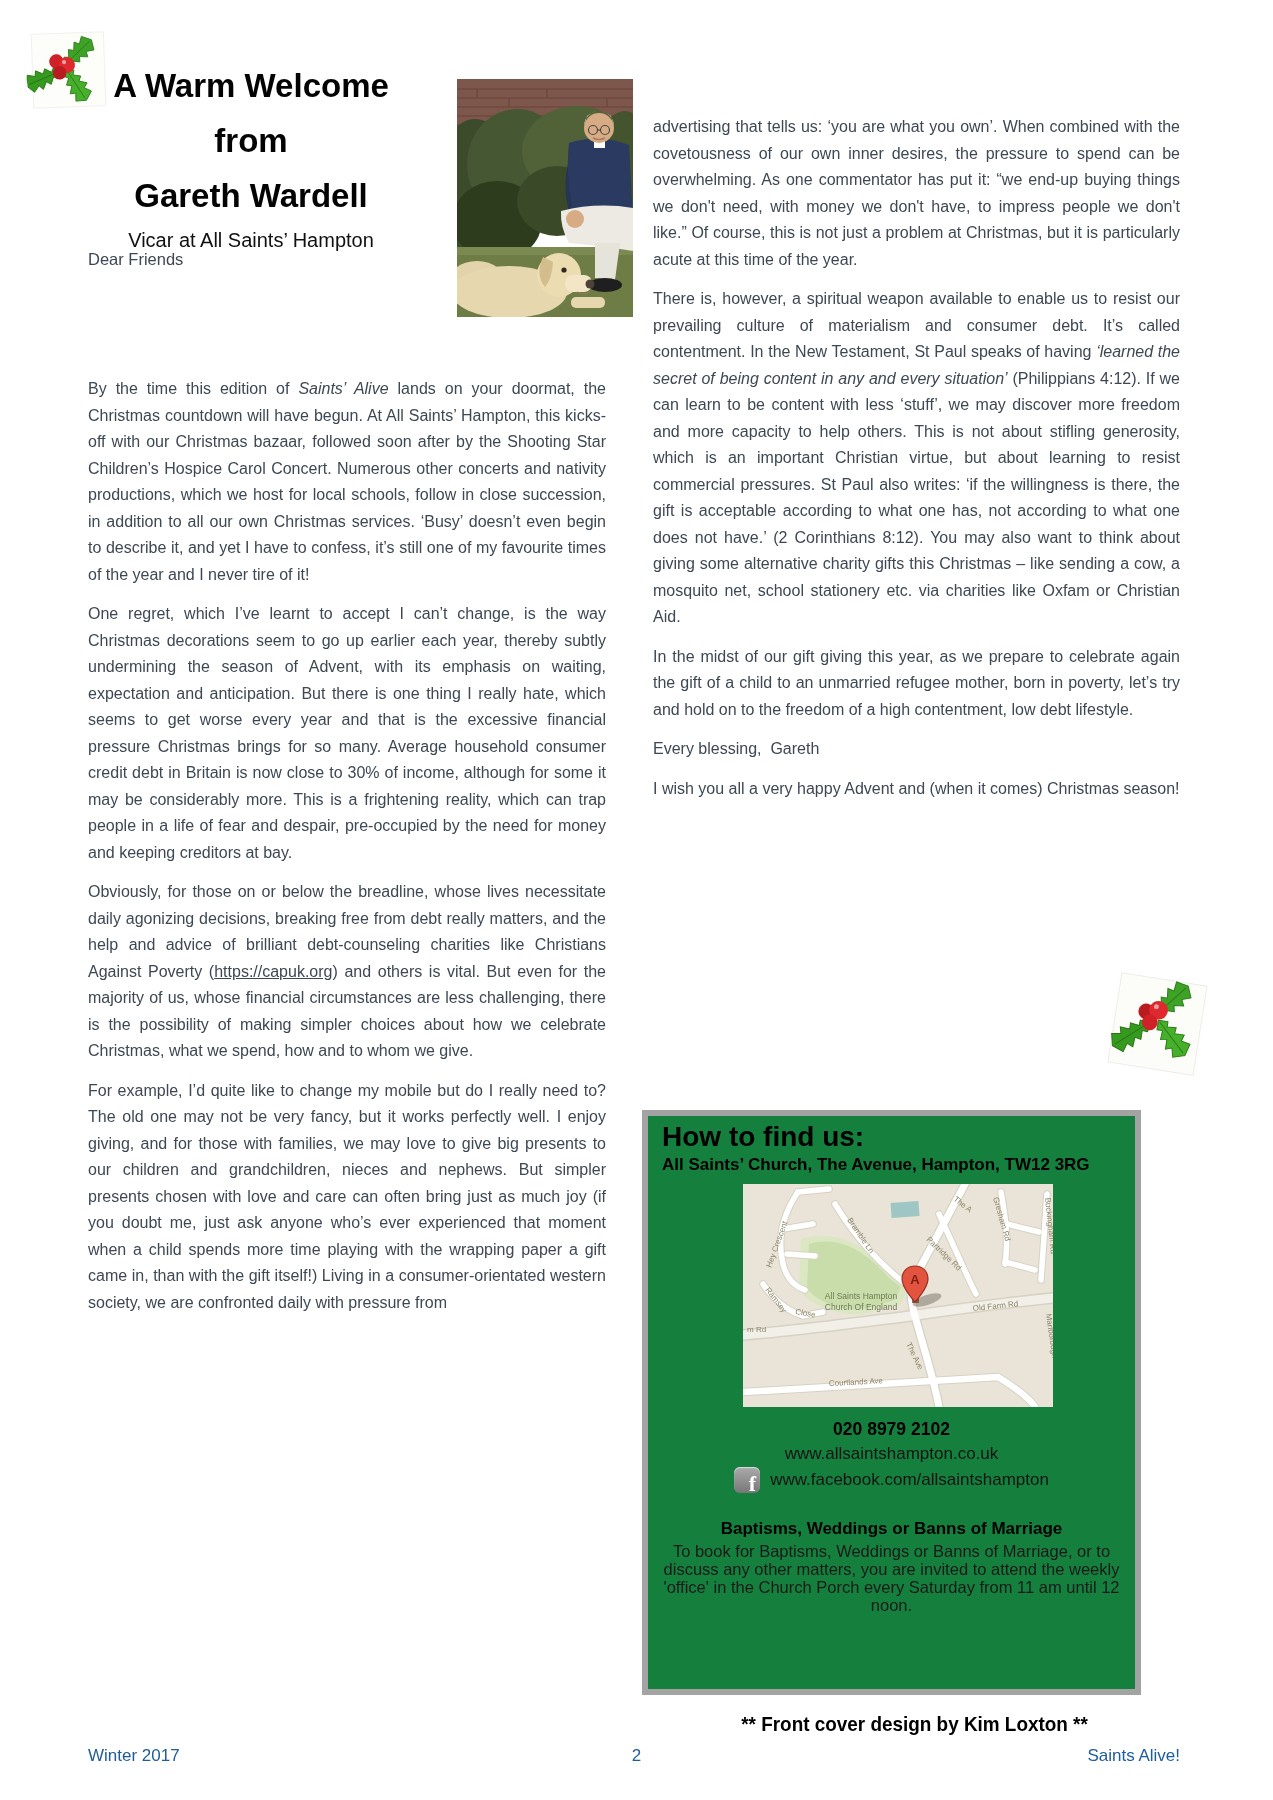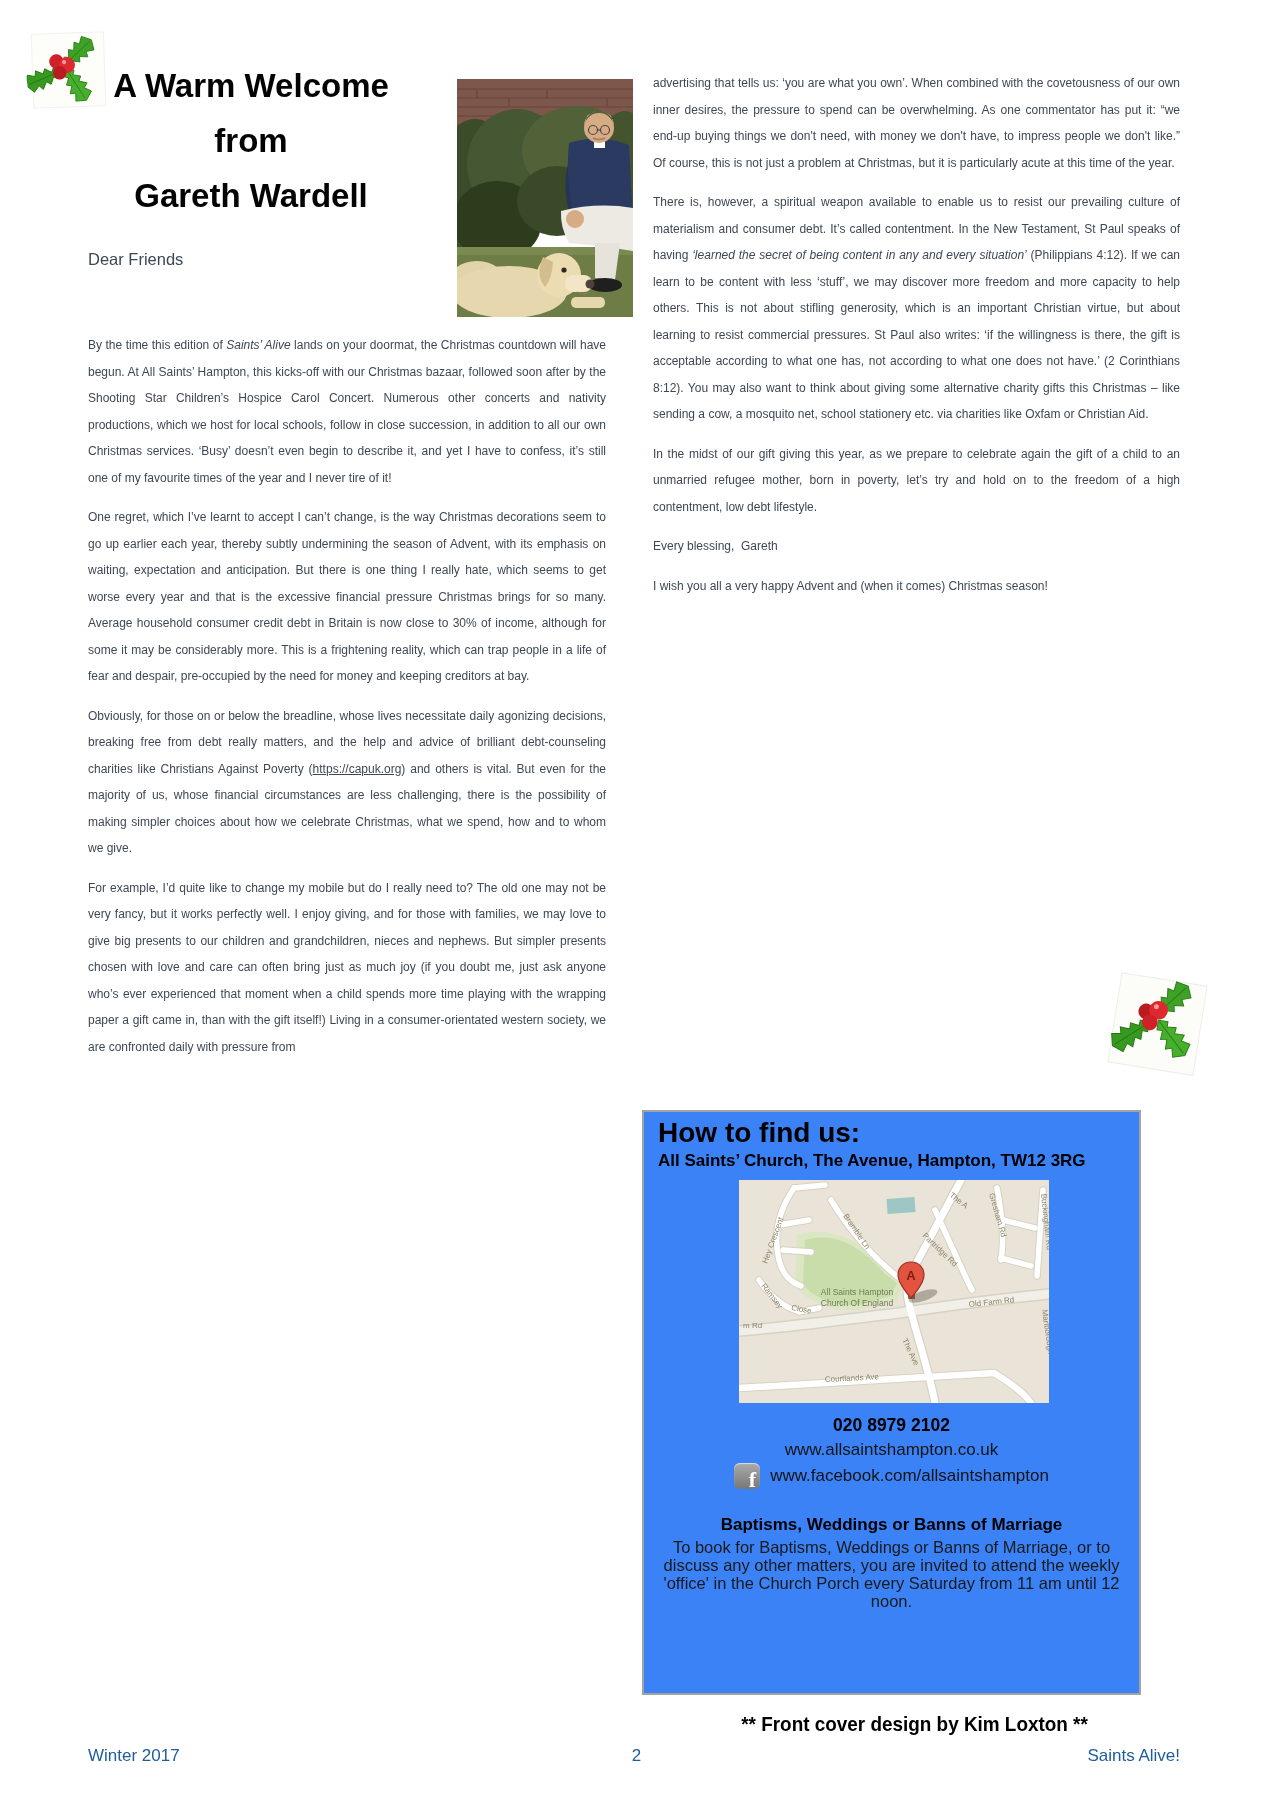--- a/index.html
+++ b/index.html
@@ -7,29 +7,29 @@
         font-family:"Liberation Sans",sans-serif;color:#3d4854;}
   
   .title-block{position:absolute;left:78px;top:58px;width:346px;text-align:center;color:#030303;}
   .title-line{font-size:33px;font-weight:bold;line-height:55px;}
   .subtitle{font-size:20px;line-height:32px;margin-top:1px;color:#111;}
   .photo{position:absolute;left:457px;top:79px;width:176px;height:238px;overflow:hidden;}
   .holly1{position:absolute;left:26px;top:26px;transform:rotate(-8deg);}
   .holly2{position:absolute;left:1108px;top:972px;transform:rotate(13deg);}
   
   .dear{position:absolute;left:88px;top:250px;font-size:16.5px;}
-  .col{position:absolute;text-align:justify;font-size:12px;line-height:26.5px;}
+  .col{position:absolute;text-align:justify;font-size:16px;line-height:26.5px;margin-top:44px;}
   .col-left{left:88px;top:332px;width:518px;}
   .col-right{left:653px;top:70px;width:527px;}
   .para{margin:0 0 13px 0;}
   .seg-i{font-style:italic;}
   .seg-link{text-decoration:underline;}
   
-  .findus{position:absolute;left:642px;top:1110px;width:499px;height:585px;border:2px solid #a3a3a3;
-          background:#3b82f6;box-sizing:border-box;color:#000;}
+  .findus{position:absolute;left:642px;top:1110px;width:499px;height:585px;border:6px solid #a3a3a3;
+          background:#15803d;box-sizing:border-box;color:#000;}
   .findus-heading{margin:5px 0 0 14px;font-size:28px;font-weight:bold;color:#000;}
   .findus-address{margin:2px 0 0 14px;font-size:17px;font-weight:bold;color:#000;}
   .map-wrap{margin:9px 0 0 95px;width:310px;height:223px;}
   .map-label{font-size:8px;fill:#8d8469;font-family:"Liberation Sans",sans-serif;}
   .church-label{font-size:8.5px;fill:#6e7a55;font-family:"Liberation Sans",sans-serif;}
   .findus-phone{text-align:center;font-weight:bold;font-size:17.5px;margin-top:12px;color:#000;}
   .findus-web{text-align:center;font-size:17px;margin-top:4px;}
   .findus-web span{color:#141414;}
   .findus-fb{display:flex;justify-content:center;align-items:center;gap:10px;margin-top:3px;font-size:17px;color:#141414;}
   .fb-icon{width:26px;height:26px;border-radius:6px;background:linear-gradient(#ababab,#777);
@@ -72,20 +72,21 @@
         <circle cx="40" cy="52" r="8" fill="#b91b20"></circle>
         <circle cx="47" cy="40" r="2.5" fill="#ffffff" opacity=".55"></circle>
       </g>
     </svg>
   </div>
 
   <div class="title-block">
     <div class="title-line">A Warm Welcome</div>
     <div class="title-line">from</div>
     <div class="title-line">Gareth Wardell</div>
+    <div class="subtitle">Vicar at All Saints’ Hampton</div>
   </div>
 
   <div class="photo">
     <svg width="176" height="238" viewBox="0 0 176 238">
       <rect width="176" height="74" fill="#7d574b"></rect>
       <g stroke="#6a453b" stroke-width="1.2">
         <line x1="0" y1="10" x2="176" y2="10"></line>
           <line x1="0" y1="19" x2="176" y2="19"></line>
         <line x1="0" y1="28" x2="176" y2="28"></line>
           <line x1="0" y1="37" x2="176" y2="37"></line>

